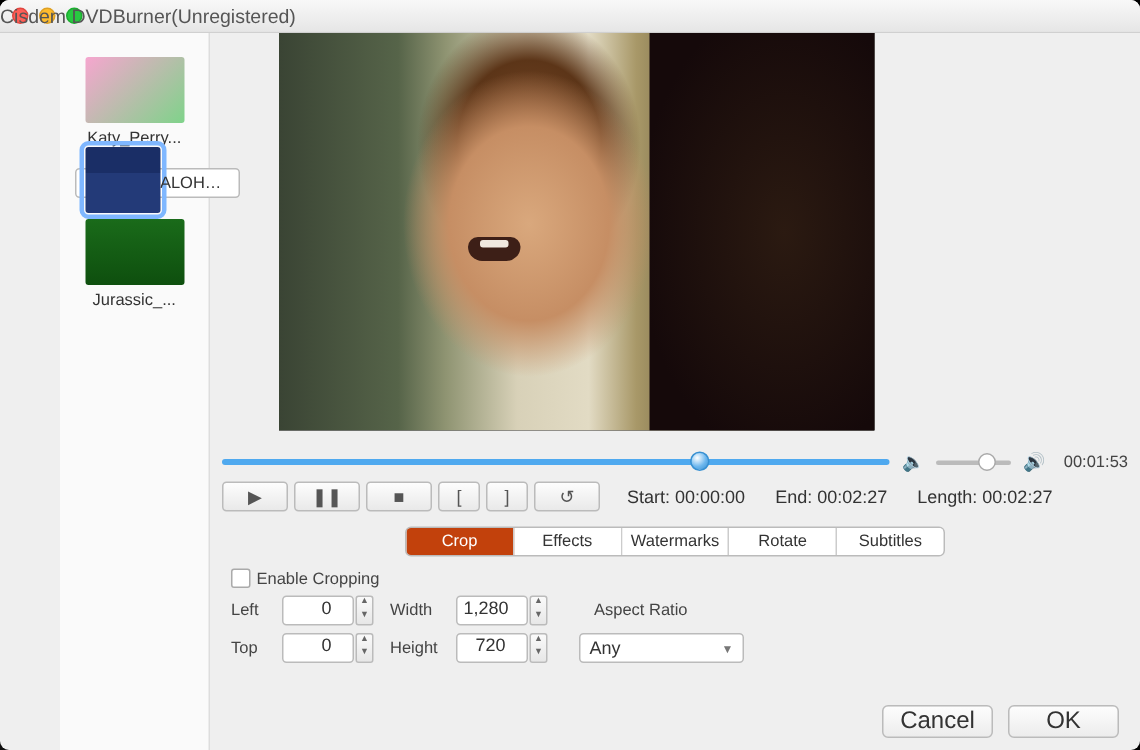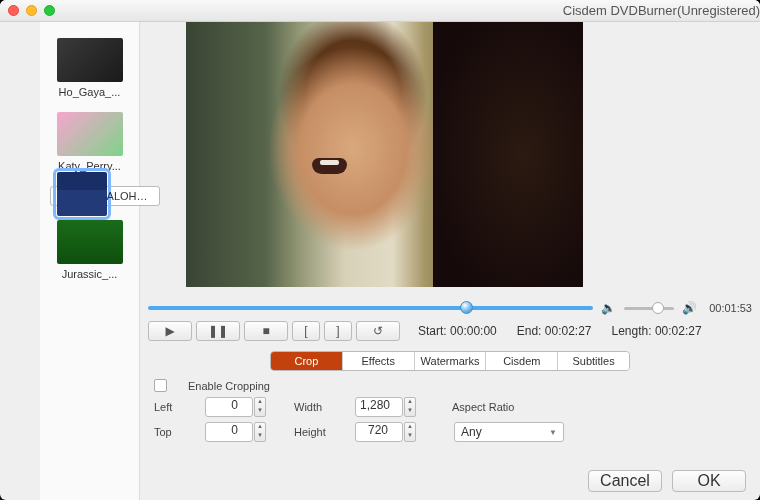--- a/index.html
+++ b/index.html
@@ -4,21 +4,21 @@
 <style>
 *{box-sizing:border-box;margin:0;padding:0;font-family:-apple-system,"Helvetica Neue",Arial,sans-serif;font-size:12px;color:#333}
 body{background:#000;width:760px;height:500px;overflow:hidden}
 .window{position:absolute;left:0;top:0;width:760px;height:500px;background:#efefef;border-radius:6px;box-shadow:0 8px 30px rgba(0,0,0,.4)}
 .titlebar{height:22px;background:linear-gradient(#f8f8f8,#e6e6e6);border-bottom:1px solid #d0d0d0;display:flex;align-items:center;padding:0 8px;border-radius:6px 6px 0 0}
 .traffic{display:flex;gap:7px}
 .dot{width:11px;height:11px;border-radius:50%}
 .dot.r{background:#ff5f57;border:1px solid #e14640}
 .dot.y{background:#febc2e;border:1px solid #dfa023}
 .dot.g{background:#28c840;border:1px solid #1bad2f}
-.title{position:absolute;left:0;right:0;text-align:right;font-size:13px;color:#555}
+.title{position:absolute;left:0;right:0;text-align:left;font-size:13px;color:#555}
 .bgstrip{position:absolute;left:0;top:22px;width:40px;height:478px;background:#111}
 .bgplay{position:absolute;left:8px;top:363px;color:#888;font-size:11px}
 .bgused{position:absolute;left:2px;top:420px;width:32px;height:8px;background:linear-gradient(#4eea2f,#2db514);border-radius:2px}
 .bgusedlbl{position:absolute;left:4px;top:431px;color:#aaa;font-size:10px}
 .sidebar{position:absolute;left:40px;top:22px;width:100px;height:478px;background:#fafafa;border-right:1px solid #ddd;padding:16px 10px}
 .thumb{margin-bottom:14px;text-align:center;cursor:pointer}
 .thumb .timg{width:66px;height:44px;margin:0 auto 4px;border-radius:2px}
 .thumb.sel .timg{outline:3px solid #7fb7ff;outline-offset:1px}
 .thumb span{font-size:11px;color:#333;display:block;white-space:nowrap;overflow:hidden;text-overflow:ellipsis}
 .t1{background:linear-gradient(135deg,#3a3a3a,#1a1a1a)}
@@ -44,21 +44,21 @@
 .controls{margin:4px 8px 8px;display:flex;align-items:center;gap:4px}
 .cbtn{height:20px;background:linear-gradient(#fdfdfd,#e9e9e9);border:1px solid #bbb;border-radius:3px;display:flex;align-items:center;justify-content:center;font-size:12px;color:#555;cursor:pointer}
 .cbtn.w1{width:44px}
 .cbtn.w2{width:28px}
 .meta{margin-left:14px;font-size:11px;color:#444;display:flex;gap:20px}
 .tabs{margin:10px auto 6px;width:360px;display:flex;border:1px solid #bbb;border-radius:4px;overflow:hidden}
 .tab{flex:1;text-align:center;padding:3px 0;font-size:11px;background:#fff;cursor:pointer;border-right:1px solid #ccc}
 .tab:last-child{border-right:none}
 .tab.active{background:#c2410c;color:#fff}
 .panel{margin:8px 14px}
-.row{display:flex;align-items:center;margin:5px 0;gap:21px}
+.row{display:flex;align-items:center;margin:5px 0;gap:4px}
 .chk{width:13px;height:13px;border:1px solid #aaa;border-radius:2px;background:#fff}
 .lbl{font-size:11px;color:#444}
 .num{width:48px;height:20px;border:1px solid #bbb;border-radius:3px;background:#fff;text-align:right;padding:0 14px 0 4px;position:relative;font-size:11px}
 .stepper{position:absolute;right:-14px;top:-1px;width:12px;height:20px;border:1px solid #bbb;border-radius:2px;background:linear-gradient(#fafafa,#e7e7e7);display:flex;flex-direction:column}
 .stepper div{flex:1;font-size:6px;text-align:center;color:#666}
 .sel{width:110px;height:20px;border:1px solid #bbb;border-radius:3px;background:#fff;display:flex;align-items:center;padding:0 6px;font-size:11px;justify-content:space-between}
 .footer{position:absolute;bottom:8px;right:14px;display:flex;gap:10px}
 .fbtn{width:74px;height:22px;border:1px solid #bbb;border-radius:4px;background:linear-gradient(#fdfdfd,#ececec);font-size:16px;display:flex;align-items:center;justify-content:center;cursor:pointer}
 .spk{font-size:12px;color:#555}
 </style>
@@ -75,24 +75,20 @@
   <div class="titlebar">
     <div class="traffic">
       <div class="dot r"></div>
       <div class="dot y"></div>
       <div class="dot g"></div>
     </div>
     <div class="title">Cisdem DVDBurner(Unregistered)</div>
   </div>
 
   <div class="sidebar">
-    <div class="thumb">
-      <div class="timg t1"></div>
-      <span>Ho_Gaya_...</span>
-    </div>
     <div class="thumb">
       <div class="timg t2"></div>
       <span>Katy_Perry...</span>
     </div>
     <div class="thumb sel">
       <div class="timg t3"></div>
       <span>ALOHA_M...</span>
     </div>
     <div class="thumb">
       <div class="timg t4"></div>
@@ -133,41 +129,41 @@
         <span><span>Start:</span> <span>00:00:00</span></span>
         <span><span>End:</span> <span>00:02:27</span></span>
         <span><span>Length:</span> <span>00:02:27</span></span>
       </div>
     </div>
 
     <div class="tabs">
       <div class="tab active">Crop</div>
       <div class="tab">Effects</div>
       <div class="tab">Watermarks</div>
-      <div class="tab">Cisdem</div>
+      <div class="tab">Rotate</div>
       <div class="tab">Subtitles</div>
     </div>
 
     <div class="panel">
       <div class="row">
         <div class="chk"></div>
         <span class="lbl">Enable Cropping</span>
       </div>
       <div class="row">
         <span class="lbl" style="width:30px">Left</span>
         <div class="num"><span>0</span><div class="stepper">
               <div>▲</div>
               <div>▼</div>
             </div></div>
         <span class="lbl" style="width:40px;margin-left:20px">Width</span>
         <div class="num"><span>1,280</span><div class="stepper">
               <div>▲</div>
               <div>▼</div>
             </div></div>
-        <span class="lbl" style="margin-left:28px">Aspect Ratio</span>
+        <span class="lbl" style="margin-left:40px">Aspect Ratio</span>
       </div>
       <div class="row">
         <span class="lbl" style="width:30px">Top</span>
         <div class="num"><span>0</span><div class="stepper">
               <div>▲</div>
               <div>▼</div>
             </div></div>
         <span class="lbl" style="width:40px;margin-left:20px">Height</span>
         <div class="num"><span>720</span><div class="stepper">
               <div>▲</div>

